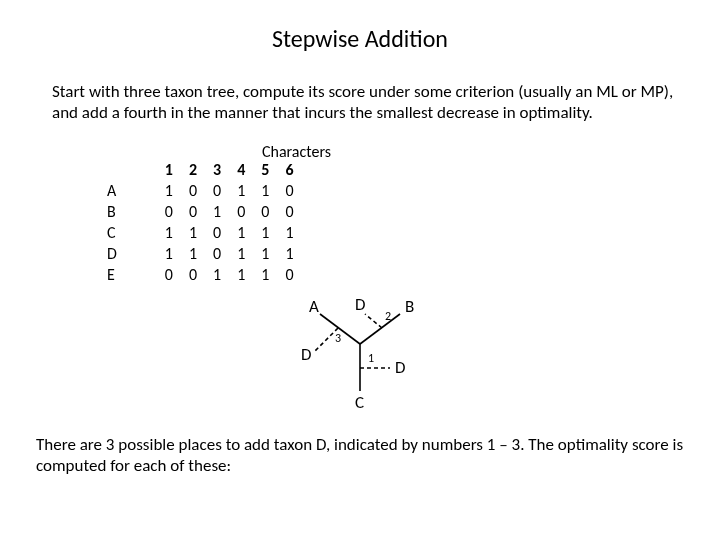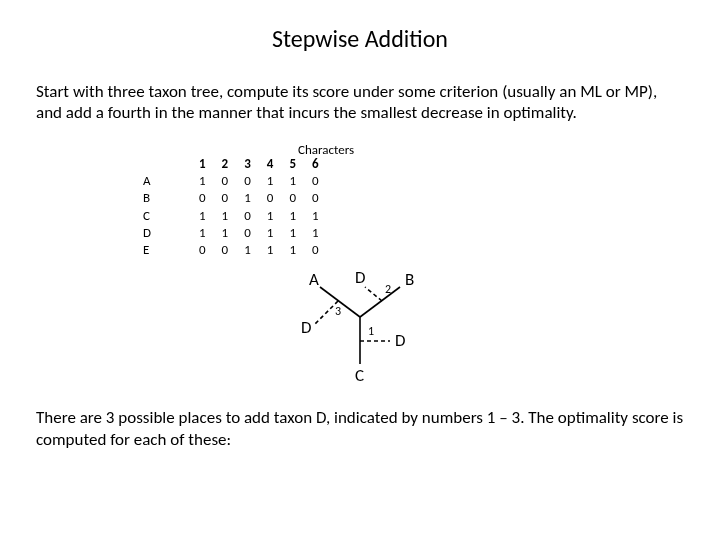--- a/index.html
+++ b/index.html
@@ -22,25 +22,25 @@
     text-align: center;
     font-size: 24px;
     margin-top: 6px;
     margin-bottom: 28px;
     font-weight: 400;
   }
   .intro {
     font-size: 17px;
     line-height: 1.25;
     text-align: left;
-    margin: 0 6px 18px 6px;
+    margin: 0 6px 18px 22px;
   }
   .matrix-wrap {
-    margin-left: 113px;
-    font-size: 13px;
+    margin-left: 77px;
+    font-size: 16px;
     line-height: 1.25;
   }
   .matrix-head {
     margin-left: 155px; 
     margin-bottom: -2px;
   }
   .matrix table {
     border-collapse: collapse;
   }
   .matrix td, .matrix th {

